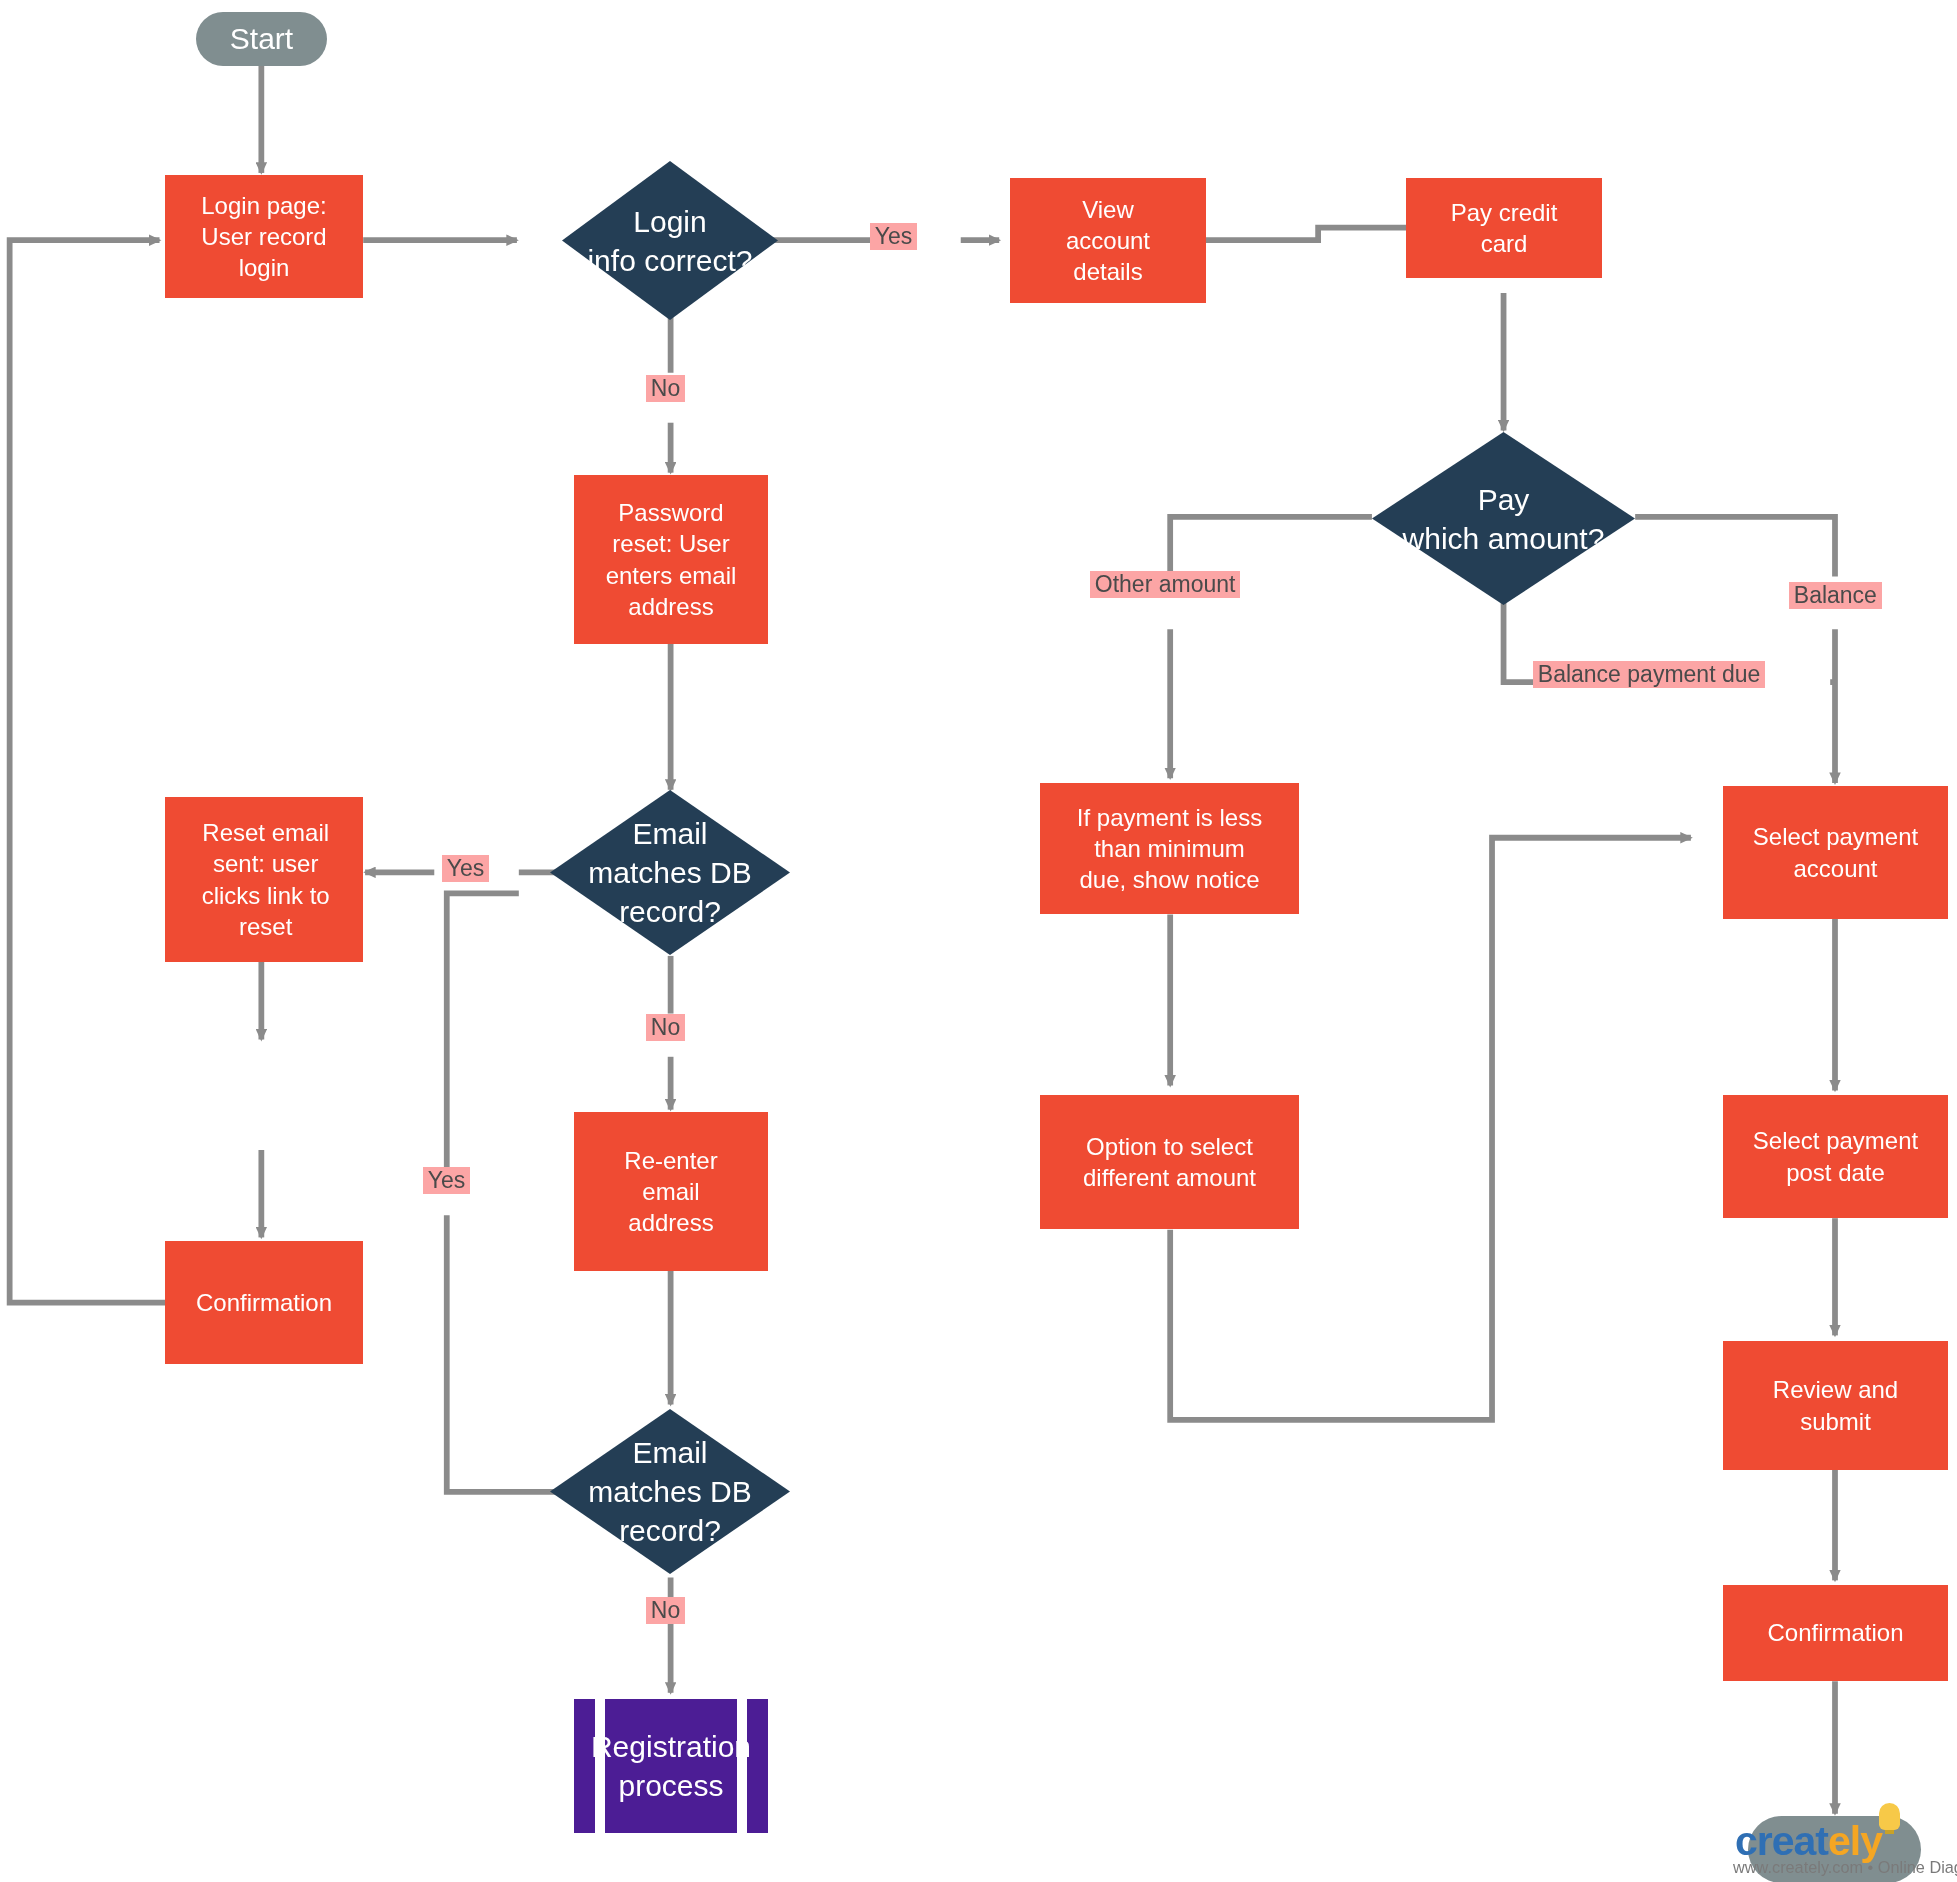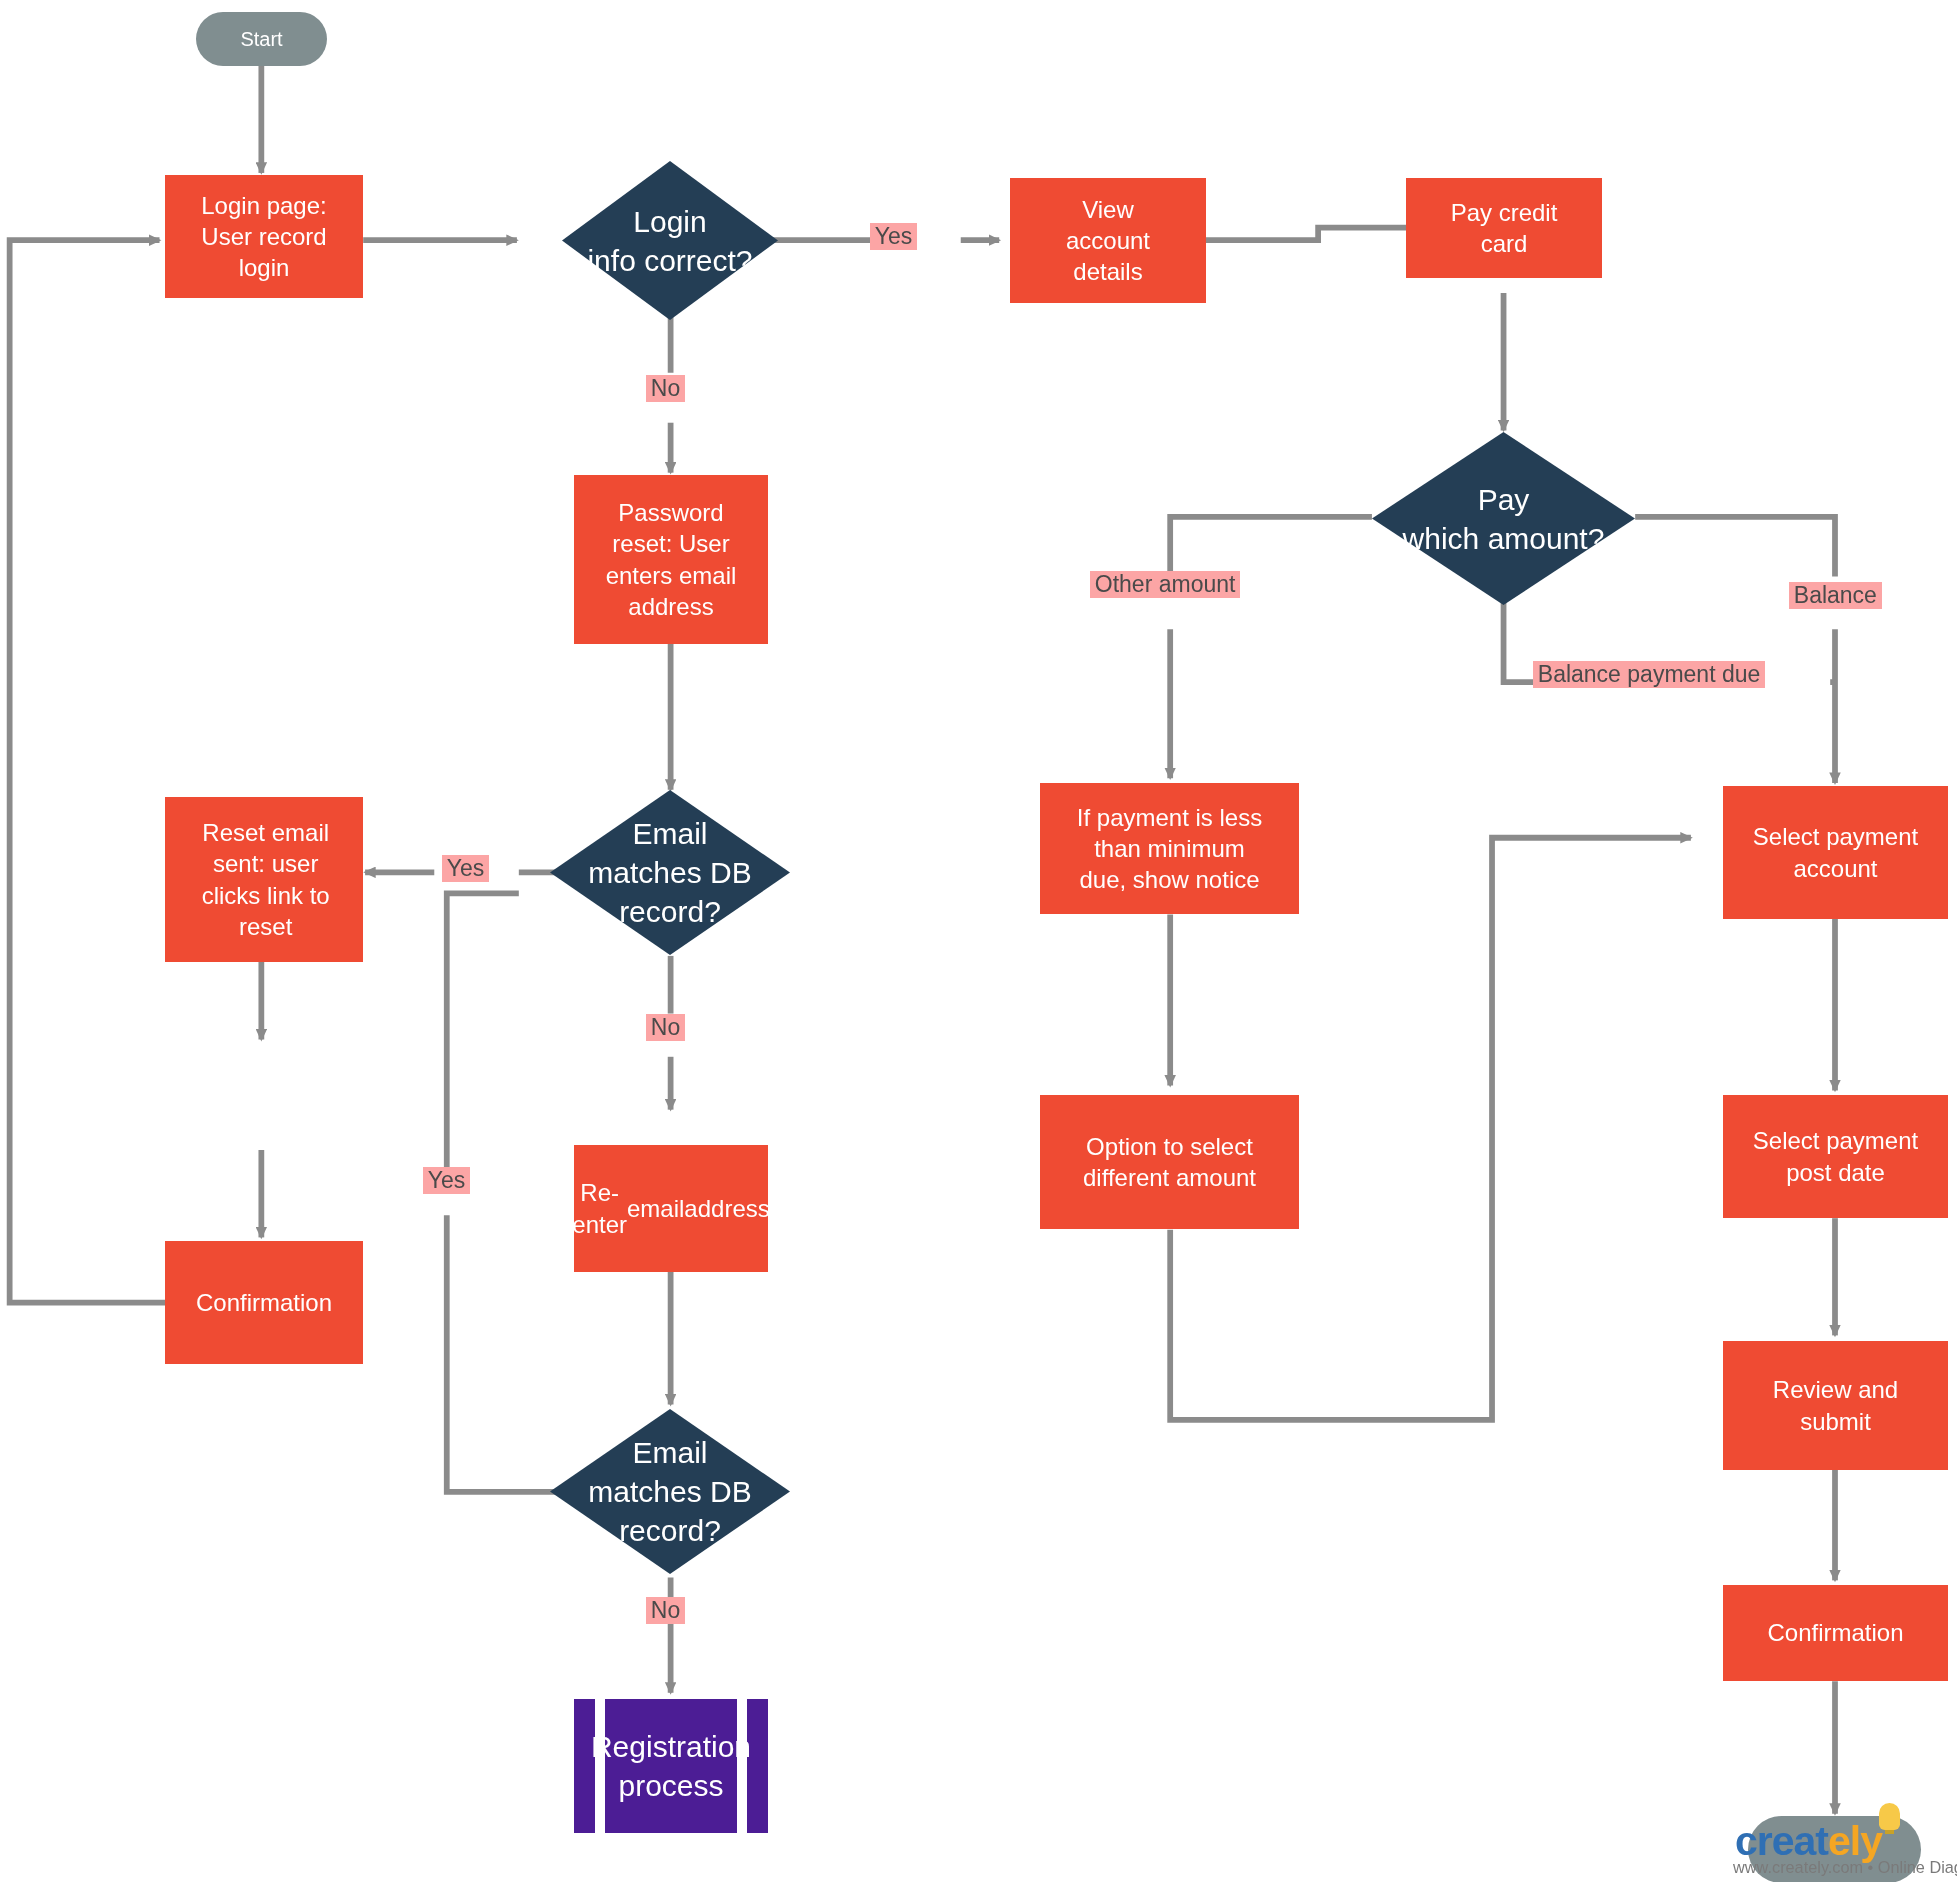--- a/index.html
+++ b/index.html
@@ -6,21 +6,21 @@
   html,body{margin:0;padding:0;background:#ffffff;}
   body{font-family:"Liberation Sans","DejaVu Sans",sans-serif;}
   #canvas{position:relative;width:1958px;height:1883px;background:#fff;overflow:hidden;}
   #wires{position:absolute;left:0;top:0;width:1958px;height:1883px;pointer-events:none;}
 
   .node{position:absolute;box-sizing:border-box;display:flex;align-items:center;justify-content:center;text-align:center;color:#ffffff;line-height:1.3;}
   .process{background:#EF4B33;font-size:24px;padding:5.8px 9.6px;text-align:center;}
   .decision{color:#fff;font-size:30px;}
   .decision .dlabel{position:relative;z-index:2;width:82%;}
   .diamond-bg{position:absolute;left:0;top:0;width:100%;height:100%;background:#243E55;clip-path:polygon(50% 0,100% 50%,50% 100%,0 50%);z-index:1;}
-  .terminator{background:#808E90;border-radius:33px;font-size:20px;}
+  .terminator{background:#808E90;border-radius:33px;font-size:30px;}
 
   .predef{background:#4c1d95;}
   .predef .bar{position:absolute;top:0;bottom:0;width:9.6px;background:#ffffff;}
   .predef .barL{left:21px;}
   .predef .barR{right:21px;}
   .predef .ptext{position:relative;z-index:3;font-size:30px;color:#ffffff;}
 
   .edgelabel{position:absolute;color:#4A4A4A;font-size:23px;white-space:nowrap;background:#fca5a5;padding:0 4.8px;text-align:center;}
 
   .wm{position:absolute;left:1735px;top:1791px;width:217px;height:88px;}
@@ -160,21 +160,21 @@
     <span>sent: user</span>
     <span>clicks link to</span>
     <span>reset</span>
   </div>
 
 
   <div class="node process" style="left:165px;top:1241px;width:198px;height:123px;">
     <span>Confirmation</span>
   </div>
 
-  <div class="node process" style="left:574px;top:1112px;width:194px;height:127px;flex-direction:row;margin-top:33px;">
+  <div class="node process" style="left:574px;top:1112px;width:194px;height:159px;flex-direction:column;">
     <span>Re-enter</span>
     <span>email</span>
     <span>address</span>
   </div>
 
   <div class="node decision" style="left:550px;top:1409px;width:240px;height:165px;">
     <div class="diamond-bg"></div>
     <div class="dlabel">
       <div>Email</div>
       <div>matches  DB</div>

